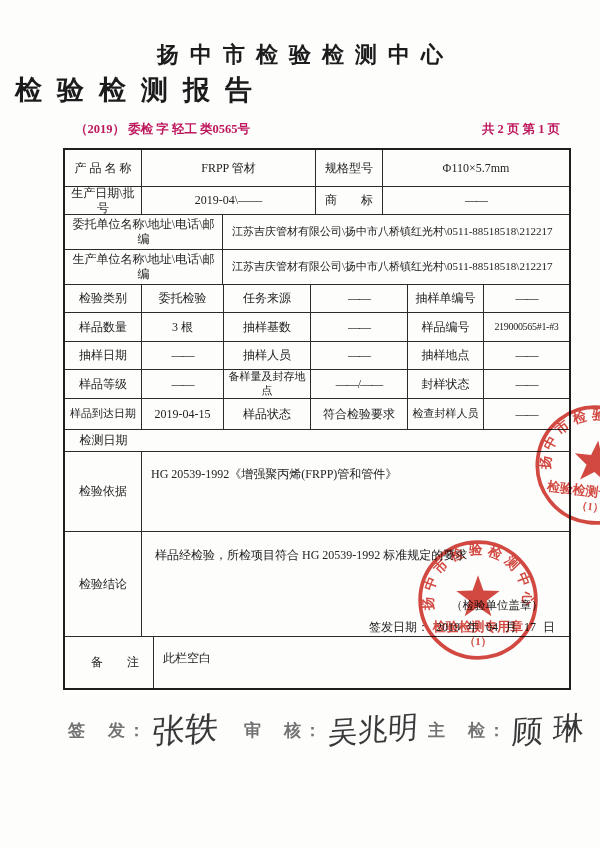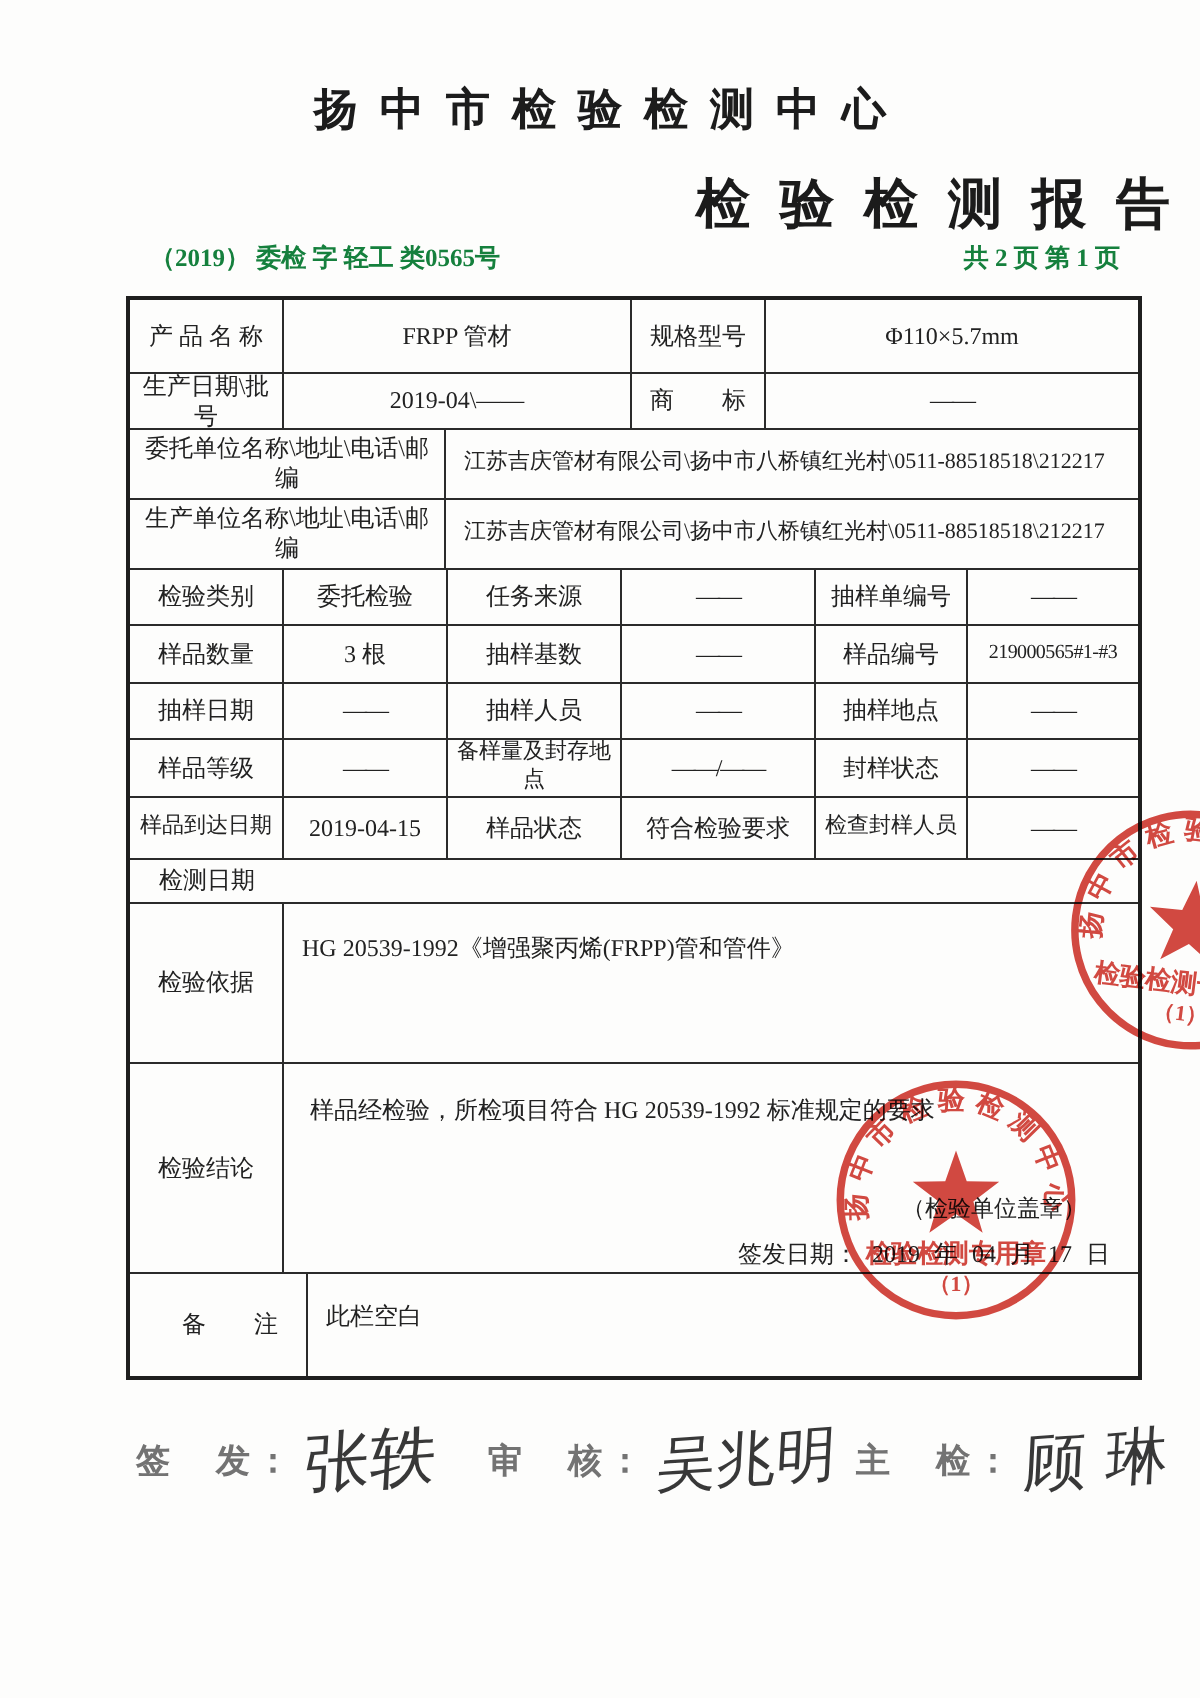--- a/index.html
+++ b/index.html
@@ -7,27 +7,27 @@
     position:relative;width:600px;height:849px;margin:0 auto;
     background:#fdfdfc;overflow:hidden;color:#242424;
     font-family:"Liberation Serif","DejaVu Serif",serif;
   }
   
   .org-title{
     position:absolute;top:40px;left:0;width:100%;text-align:center;
     font-size:22px;font-weight:bold;letter-spacing:11px;text-indent:11px;color:#1c1c1c;
   }
   .report-title{
-    position:absolute;top:84px;left:0;width:100%;text-align:right;
+    position:absolute;top:72px;left:0;width:100%;text-align:left;
     font-size:27px;font-weight:bold;letter-spacing:15px;text-indent:15px;color:#1b1b1b;
   }
   .doc-line{
     position:absolute;top:121px;left:75px;right:40px;
     display:flex;justify-content:space-between;align-items:flex-end;
-    font-size:12.5px;font-weight:bold;color:#15803d;gap:16px;
+    font-size:12.5px;font-weight:bold;color:#be185d;gap:16px;
   }
   
   .report-table{
     position:absolute;left:63px;top:148px;width:508px;
     border:2px solid #1f1f1f;box-sizing:border-box;background:transparent;
   }
   .trow{display:flex;border-bottom:1.3px solid #2b2b2b;box-sizing:border-box;}
   .trow:last-child{border-bottom:none;padding-left:12px;}
   .tcell{
     border-right:1.3px solid #2b2b2b;box-sizing:border-box;

